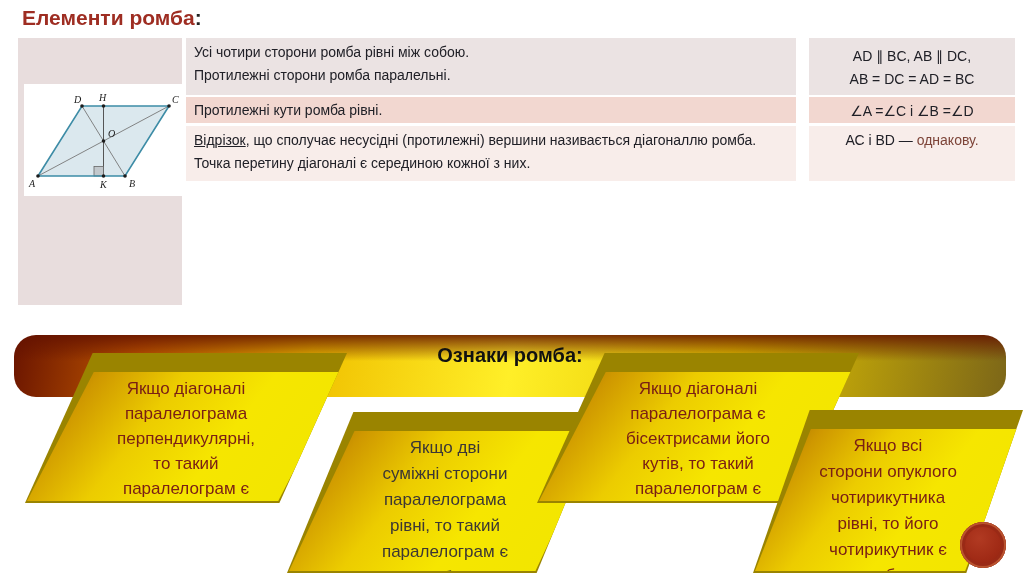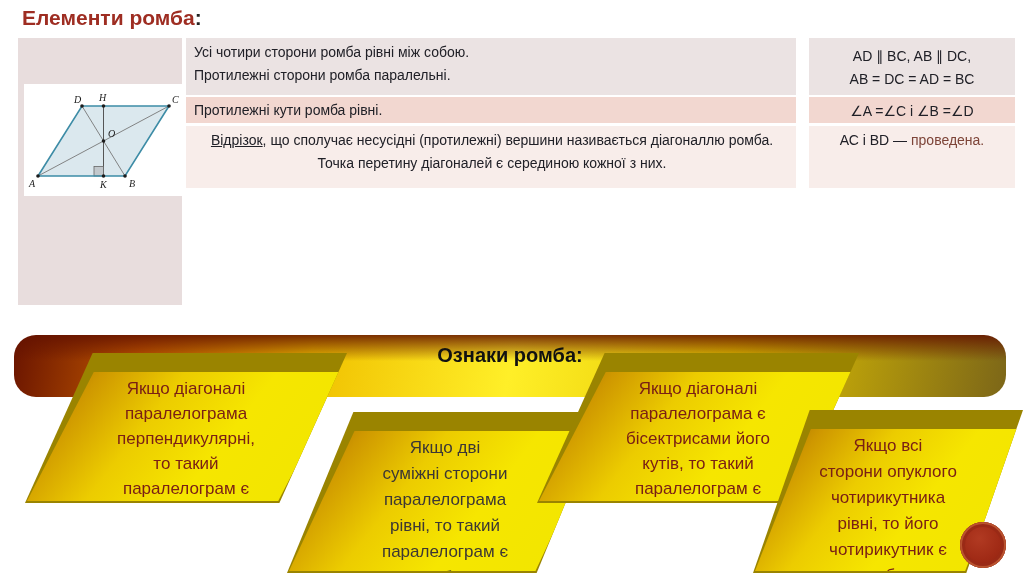--- a/index.html
+++ b/index.html
@@ -14,21 +14,21 @@
   #title .colon{color:#222222;}
   
   .leftcol{left:18px;top:38px;width:164px;height:267px;background:#e8dddd;}
   .figbox{left:6px;top:46px;width:158px;height:112px;background:#ffffff;}
   .cell{box-sizing:border-box;color:#202027;font-size:14px;line-height:23px;}
   .mid{left:186px;width:610px;padding:3px 6px 0 8px;}
   .rgt{left:800px;width:206px;text-align:center;padding:3px 4px 0 4px;
        display:flex;align-items:center;justify-content:center;margin-left:9px;}
   .r1{top:38px;height:57px;background:#ebe3e3;}
   .r2{top:97px;height:26px;background:#f2d7d0;}
-  .r3{top:126px;height:62px;background:#f8edea;text-align:center;}
+  .r3{top:126px;height:55px;background:#f8edea;}
   .r4{top:202px;height:103px;background:#f2d3c9;}
   .preline{white-space:pre-line;}
   .ul{text-decoration:underline;}
   .accent{color:#7d4438;}
   .r2.mid{display:flex;align-items:center;padding-top:0;}
   
   #banner{left:14px;top:335px;width:992px;height:62px;border-radius:22px;
     background:
       linear-gradient(180deg, rgba(100,18,0,0.85) 0%, rgba(100,18,0,0) 42%),
       linear-gradient(100deg, #6a1400 0%, #c05800 13%, #f0c000 30%, #ffef28 50%, #e6c800 72%, #7c6618 100%);
@@ -96,24 +96,24 @@
 AB = DC = AD = BC</span>
     </div>
 
   <div class="abs cell mid r2">Протилежні кути ромба рівні.</div>
   <div class="abs cell rgt r2">
       <span>∠A =∠C і ∠B =∠D</span>
     </div>
 
   <div class="abs cell mid r3">
     <div><span class="ul">Відрізок</span><span>, що сполучає несусідні (протилежні) вершини називається діагоналлю ромба.</span></div>
-    <div>Точка перетину діагоналей є серединою кожної з них.</div>
+    <div>Точка перетину діагоналі є серединою кожної з них.</div>
   </div>
   <div class="abs cell rgt r3" style="align-items:flex-start;">
-      <span><span>АС і BD — </span><span class="accent">проведена.</span></span>
+      <span><span>АС і BD — </span><span class="accent">однакову.</span></span>
     </div>
 
 
   <div id="banner" class="abs">
     <div id="banner-heading" class="abs">Ознаки ромба:</div>
   </div>
 
   <div id="sign1" class="abs sign">
     <div class="sign-inner">
       <div class="sign-text preline" style="color:#7a2014;">Якщо діагоналі

